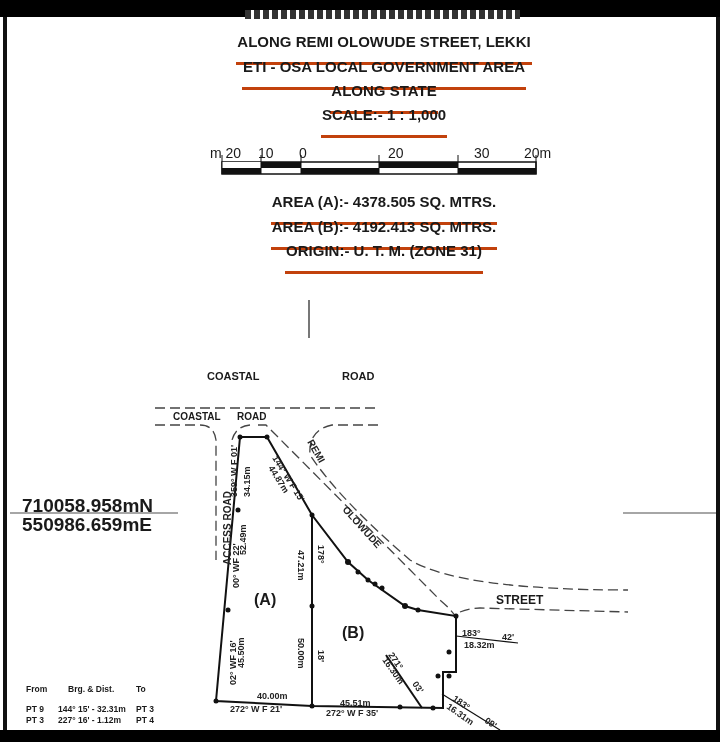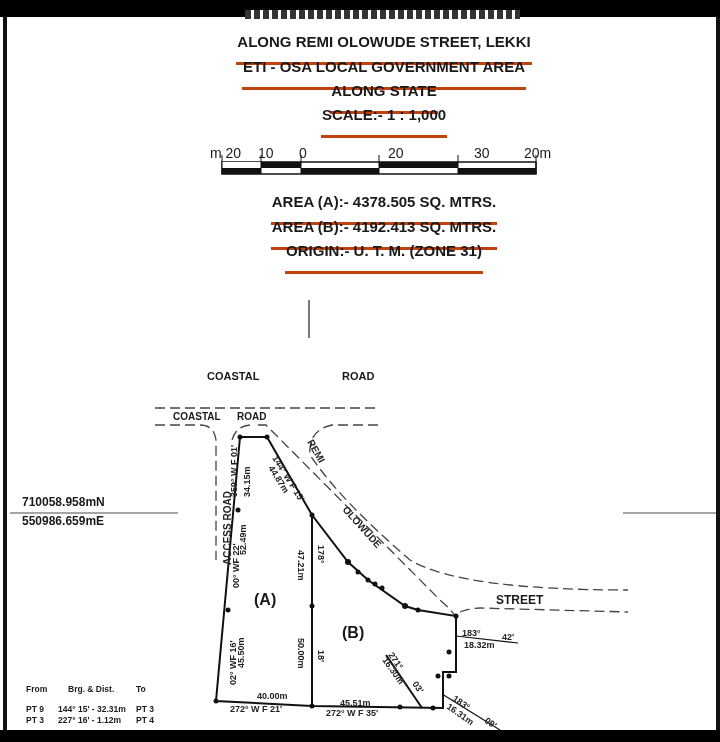--- a/index.html
+++ b/index.html
@@ -5,21 +5,21 @@
   html,body{margin:0;padding:0;}
   body{width:720px;height:742px;position:relative;background:#fff;overflow:hidden;font-family:"Liberation Sans",sans-serif;color:#1a1a1a;}
   .topband{position:absolute;left:0;top:0;width:720px;height:17px;background:#000;}
   .botband{position:absolute;left:0;top:730px;width:720px;height:12px;background:#000;}
   .leftrule{position:absolute;left:3px;top:17px;width:4px;height:713px;background:#111;}
   .rightrule{position:absolute;left:716px;top:17px;width:4px;height:713px;background:#111;}
   .title{position:absolute;left:0;width:768px;text-align:center;font-weight:bold;font-size:15px;}
   .title span{border-bottom:3px solid #c2410c;padding:0 1px 12px;text-align:right;}
   .hatch{position:absolute;left:245px;top:10px;width:275px;height:9px;background:repeating-linear-gradient(90deg,#333 0 6px,#fff 6px 9px);}
   .sb-label{position:absolute;font-size:14px;top:145px;}
-  .coord{position:absolute;left:22px;font-weight:bold;font-size:12px;}
+  .coord{position:absolute;left:22px;font-weight:bold;font-size:19px;}
   .map-label{position:absolute;font-weight:bold;font-size:11px;text-align:center;}
   .tbl{position:absolute;left:26px;font-size:8.5px;font-weight:bold;}
   .tbl-row{display:flex;gap:0;height:11px;justify-content:space-between;}
   .c1{width:32px}.c2{width:78px}.c3{width:44px}
   svg{position:absolute;left:0;top:0;}
 </style>
 </head>
 <body>
 
 <div class="topband"></div>

